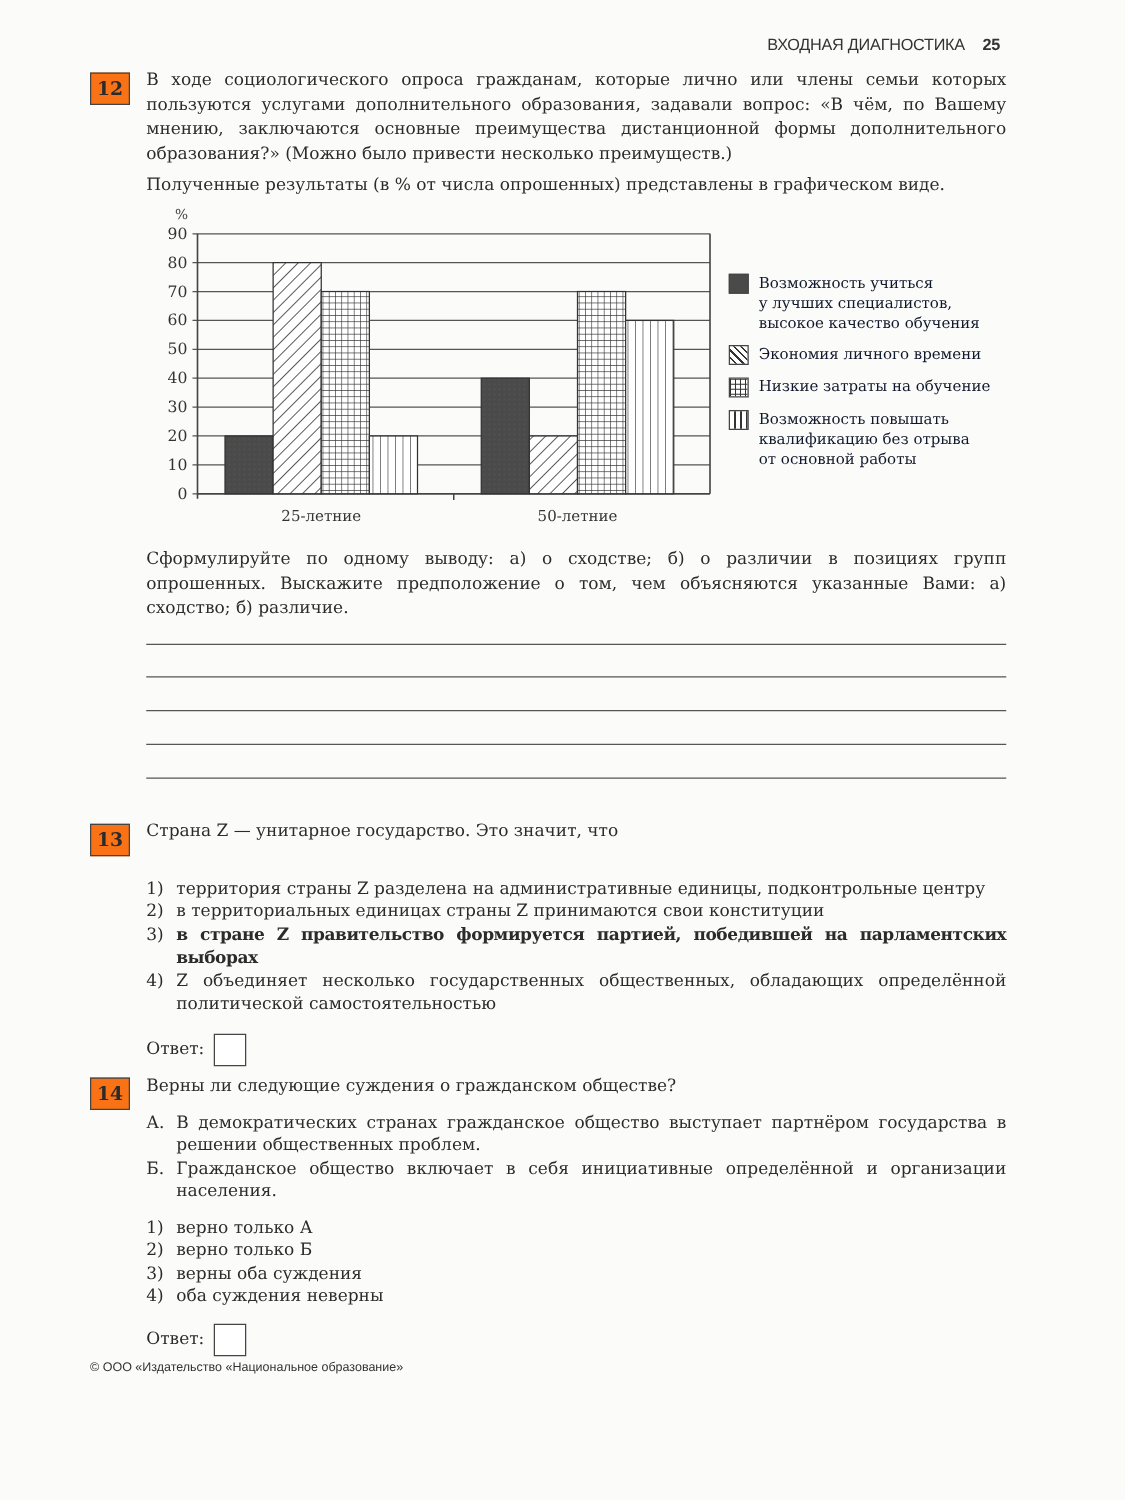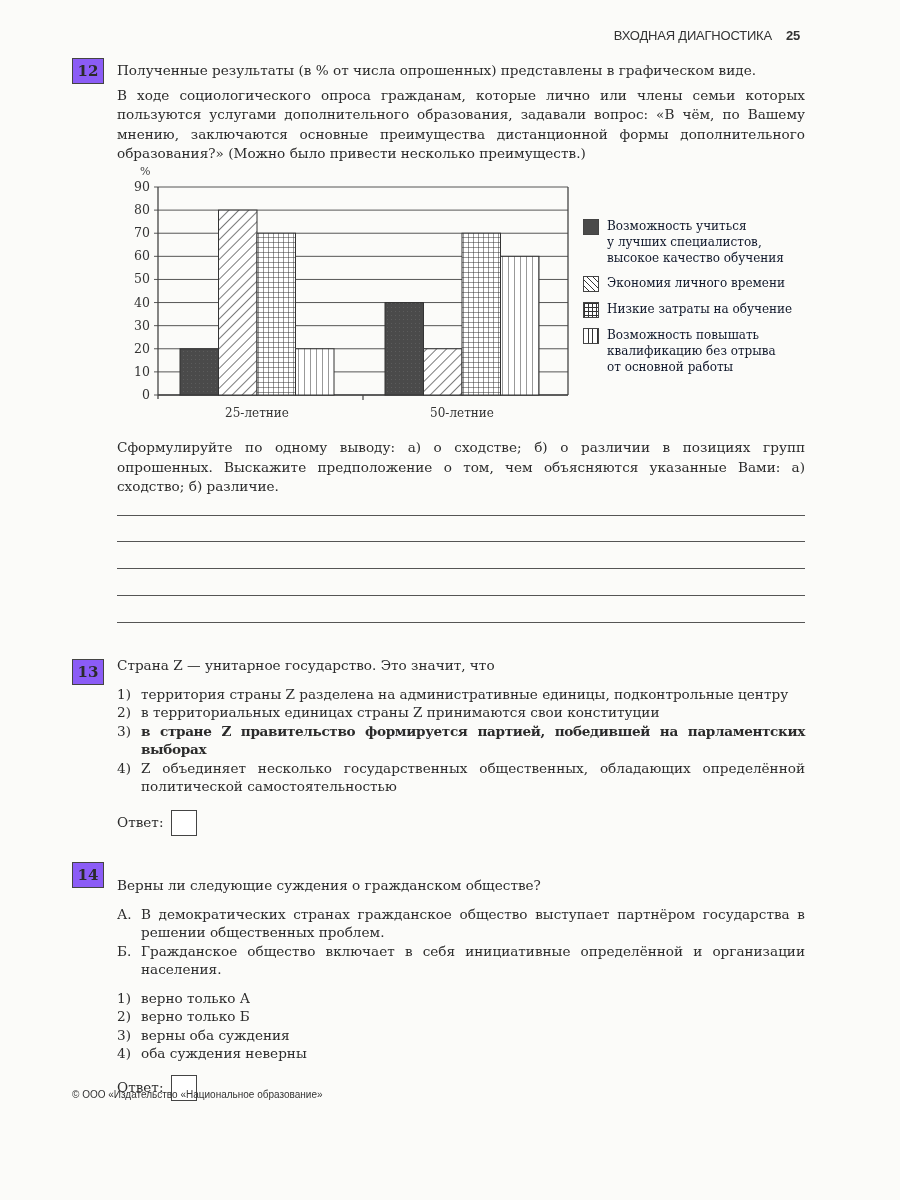--- a/index.html
+++ b/index.html
@@ -1,21 +1,21 @@
 <!DOCTYPE html>
 <html><head>
 <meta charset="utf-8">
 <style>
   html, body { margin:0; padding:0; }
   body { width:900px; height:1200px; background:#fbfbf9; position:relative; overflow:hidden;
          font-family:"DejaVu Serif", "Liberation Serif", serif; color:#2b2b2b; }
   .hdr { position:absolute; top:28px; right:100px; font-family:"Liberation Sans", sans-serif; font-size:13px; letter-spacing:-0.2px; color:#333; }
   .hdr .pg { font-weight:bold; margin-left:14px;text-align:center; }
   .qnum { position:absolute; left:72px; width:30px; height:24px; border:1.5px solid #444; font-weight:bold; font-size:15px;
-          display:flex; align-items:center; justify-content:center; background:#8b5cf6; }
+          display:flex; align-items:center; justify-content:center; background:#f97316; }
   .qtext { position:absolute; left:117px; width:688px; font-size:13.6px; line-height:19.5px; text-align:justify; }
   .para { margin:0 0 5px 0; }
   .opts { margin:0; padding:0; list-style:none; }
   .opts li { display:flex; line-height:18.5px; }
   .opts .n { width:24px; flex:none; }
   .opts .t { flex:1; text-align:justify; }
   .answer { display:flex; align-items:center; margin-top:12px; }
   .answer .box { width:24px; height:24px; border:1.5px solid #444; margin-left:8px; background:#fff; }
   .wline { position:absolute; left:117px; width:688px; height:0; border-top:1.2px solid #555; }
   .footer { position:absolute; left:72px; top:1089px; font-family:"Liberation Sans", sans-serif; font-size:10px; color:#333; }
@@ -27,22 +27,22 @@
 </style>
 </head>
 <body>
 
 <div class="hdr">
   <span>ВХОДНАЯ ДИАГНОСТИКА</span><span class="pg">25</span>
 </div>
 
 <div class="qnum" style="top:58px;">12</div>
 <div class="qtext" style="top:55px;">
+  <p class="para">В ходе социологического опроса гражданам, которые лично или члены семьи которых пользуются услугами дополнительного образования, задавали вопрос: «В чём, по Вашему мнению, заключаются основные преимущества дистанционной формы дополнительного образования?» (Можно было привести несколько преимуществ.)</p>
   <p class="para" style="margin-top:6px;">Полученные результаты (в % от числа опрошенных) представлены в графическом виде.</p>
-  <p class="para">В ходе социологического опроса гражданам, которые лично или члены семьи которых пользуются услугами дополнительного образования, задавали вопрос: «В чём, по Вашему мнению, заключаются основные преимущества дистанционной формы дополнительного образования?» (Можно было привести несколько преимуществ.)</p>
 </div>
 
 <svg id="chart" width="460" height="265" viewBox="0 0 460 265">
   <defs>
     <pattern id="p-diag" patternUnits="userSpaceOnUse" width="7" height="7" patternTransform="rotate(45)">
       <rect width="7" height="7" fill="#fff"></rect>
         <line x1="0" y1="0" x2="0" y2="7" stroke="#333" stroke-width="1.3"></line>
     </pattern>
     <pattern id="p-grid" patternUnits="userSpaceOnUse" width="5" height="5">
       <rect width="5" height="5" fill="#fff"></rect>
@@ -120,21 +120,21 @@
 </div>
 
 <div class="wline" style="top:515px;"></div>
 <div class="wline" style="top:541px;"></div>
 <div class="wline" style="top:568px;"></div>
 <div class="wline" style="top:595px;"></div>
 <div class="wline" style="top:622px;"></div>
 
 <div class="qnum" style="top:659px;">13</div>
 <div class="qtext" style="top:656px;">
-  <p class="para" style="margin-bottom:9px;">Страна Z — унитарное государство. Это значит, что</p>
+  <p class="para" style="margin-bottom:26px;">Страна Z — унитарное государство. Это значит, что</p>
   <ul class="opts">
     <li>
         <span class="n">1)</span>
         <span class="t">территория страны Z разделена на административные единицы, подконтрольные центру</span>
       </li>
     <li>
         <span class="n">2)</span>
         <span class="t">в территориальных единицах страны Z принимаются свои конституции</span>
       </li>
     <li>
@@ -146,21 +146,21 @@
         <span class="t">Z объединяет несколько государственных общественных, обладающих определённой политической самостоятельностью</span>
       </li>
   </ul>
   <div class="answer" style="margin-top:14px;">
     <span>Ответ:</span>
     <div class="box"></div>
   </div>
 </div>
 
 <div class="qnum" style="top:862px;">14</div>
-<div class="qtext" style="top:860px;margin-top:16px;">
+<div class="qtext" style="top:860px;">
   <p class="para" style="margin-bottom:9px;">Верны ли следующие суждения о гражданском обществе?</p>
   <ul class="opts">
     <li>
         <span class="n">А.</span>
         <span class="t">В демократических странах гражданское общество выступает партнёром государства в решении общественных проблем.</span>
       </li>
     <li>
         <span class="n">Б.</span>
         <span class="t">Гражданское общество включает в себя инициативные определённой и организации населения.</span>
       </li>

